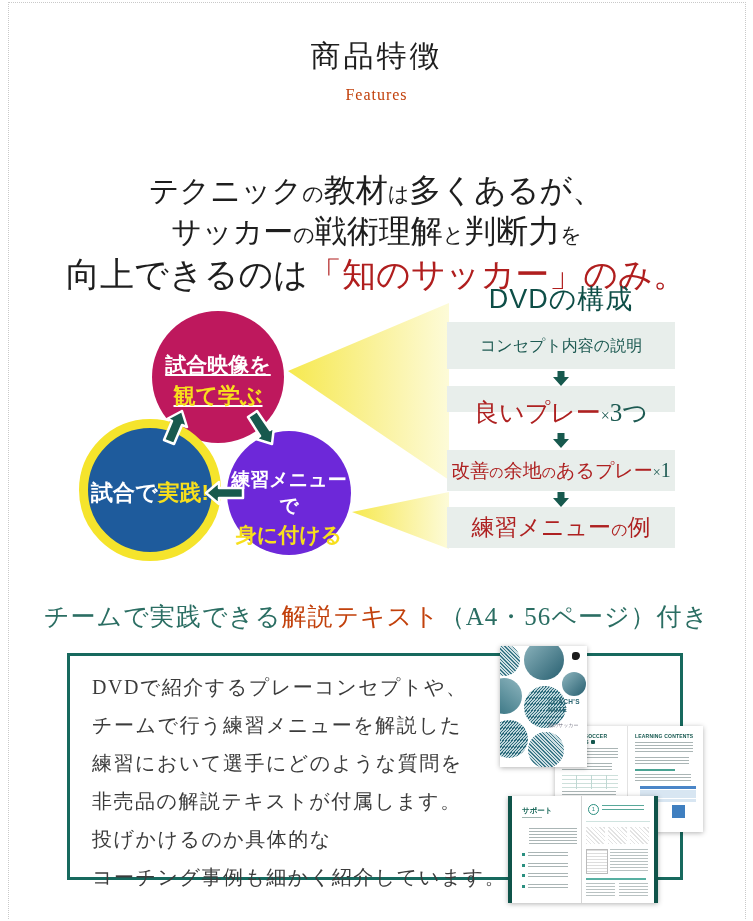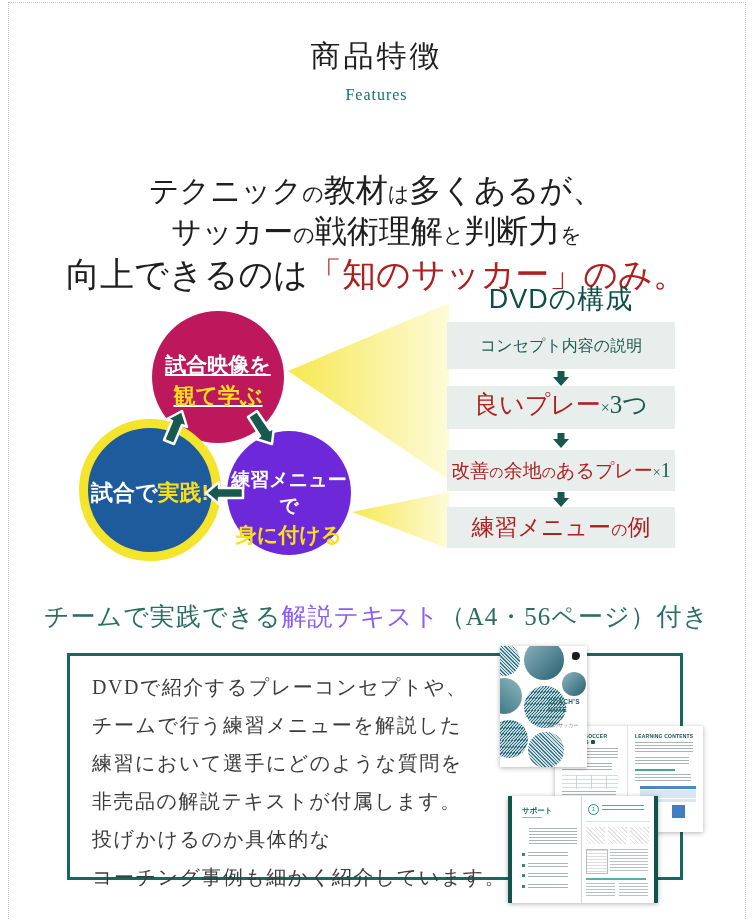--- a/index.html
+++ b/index.html
@@ -6,21 +6,21 @@
   .page{position:relative;width:753px;height:921px;background:#fff;overflow:hidden;
         font-family:"Liberation Serif","DejaVu Serif",serif;border-radius:15px;}
   .frame{position:absolute;left:8px;top:2px;width:736px;height:918px;
          border-left:1px dotted #c9c9c9;border-right:1px dotted #c9c9c9;border-top:1px dotted #c9c9c9;
          pointer-events:none;}
 
   
   .title{position:absolute;top:36px;left:0;width:100%;text-align:center;
          font-size:30px;color:#1e1e1e;letter-spacing:3px;}
   .subtitle{position:absolute;top:86px;left:0;width:100%;text-align:center;
-            font-size:16px;color:#0f766e;letter-spacing:1px;}
+            font-size:16px;color:#c2410c;letter-spacing:1px;}
 
   
   .tagline{position:absolute;top:140px;left:0;width:100%;text-align:center;color:#1e1e1e;margin-top:32px;}
   .trow{line-height:37px;font-size:30px;}
   .trow3{font-size:34px;line-height:41px;}
   .sm{font-size:21px;}
   .bg{font-size:32px;}
   .red{color:#b01e1e;}
 
   
@@ -38,31 +38,31 @@
            border:9px solid #f5e42c;color:#fff;}
   .c-match .l1{margin-top:50px;font-size:22px;}
   .yellow{color:#f7df1c;}
 
   
   .dvd-title{position:absolute;left:447px;top:281px;width:228px;text-align:center;z-index:1;
              font-family:"Liberation Sans","DejaVu Sans",sans-serif;font-weight:normal;
              font-size:27px;color:#0e4e47;letter-spacing:1px;}
   .step{position:absolute;left:447px;width:228px;background:#e8eeeb;text-align:center;z-index:1;}
   .step1{top:322px;height:47px;line-height:47px;}
-  .step2{top:386px;height:43px;line-height:37px;}
+  .step2{top:386px;height:26px;line-height:53px;}
   .step3{top:450px;height:41px;line-height:41px;}
   .step4{top:507px;height:41px;line-height:41px;}
   .tt{color:#1d5a52;} .rr{color:#ae2121;}
   .f14{font-size:14px;} .f16{font-size:16px;} .f19{font-size:19px;} .f20{font-size:20px;}
   .f22{font-size:16px;} .f23{font-size:23px;} .f25{font-size:25px;}
 
   
   .text-heading{position:absolute;top:600px;left:0;width:100%;text-align:center;
                 font-size:25px;letter-spacing:1px;}
-  .th-teal{color:#2b6e63;} .th-red{color:#8b5cf6;font-family:Liberation Mono, monospace;}
+  .th-teal{color:#2b6e63;} .th-red{color:#c2410c;font-family:Liberation Mono, monospace;}
   .desc-box{position:absolute;left:67px;top:653px;width:610px;height:221px;
             border:3px solid #17695e;background:#fff;z-index:1;}
   .desc-line{margin-left:22px;font-size:20px;letter-spacing:1.5px;color:#3b3b3b;line-height:38px;}
   .desc-line:first-child{margin-top:12px;}
 
   
   .shadow{box-shadow:0 1px 5px rgba(0,0,0,.3);}
   .cover{position:absolute;left:500px;top:646px;width:87px;height:121px;background:#fff;
          overflow:hidden;z-index:6;}
   .cov-circ{position:absolute;border-radius:50%;}

